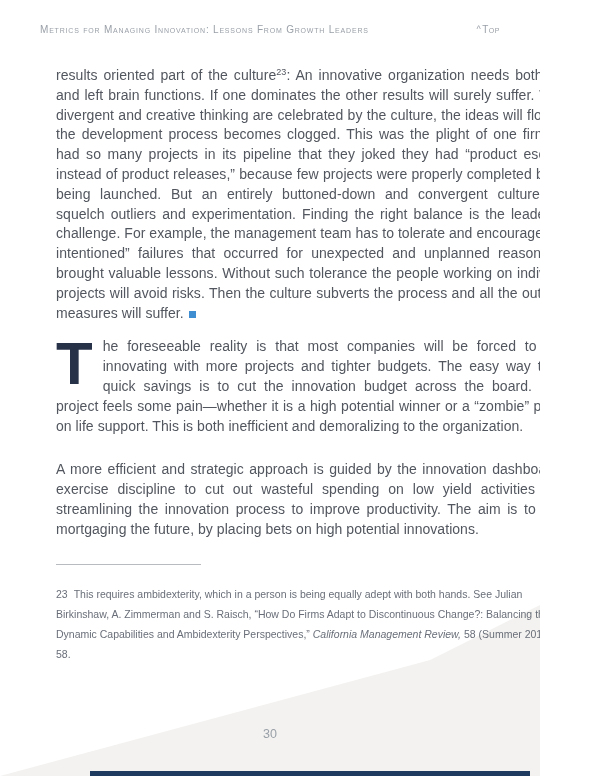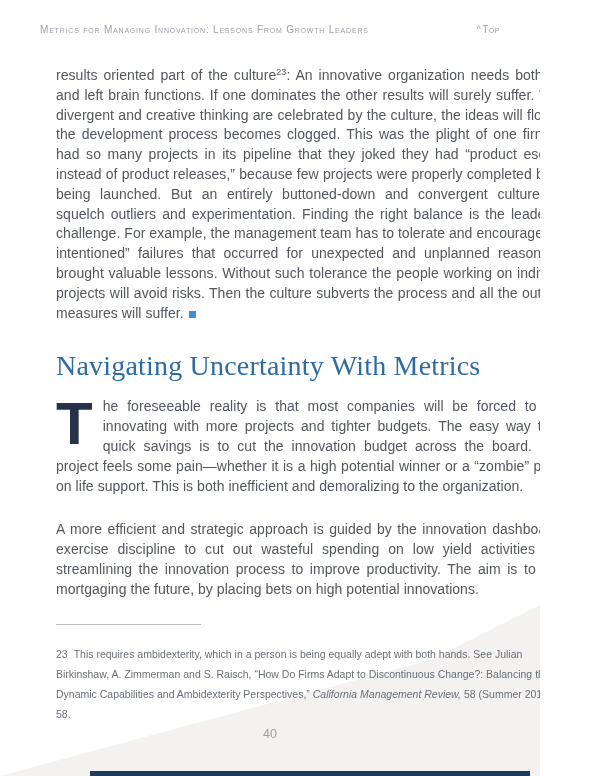--- a/index.html
+++ b/index.html
@@ -90,29 +90,28 @@
 
   <div class="header">
     <span class="header-title">Metrics for Managing Innovation: Lessons From Growth Leaders</span>
     <a class="top-link"><span class="caret">^</span><span>Top</span></a>
   </div>
 
   <div class="content">
 
     <p class="body-text"><span>results oriented part of the culture</span><sup>23</sup><span>: An innovative organization needs both right and left brain functions. If one dominates the other results will surely suffer. When divergent and creative thinking are celebrated by the culture, the ideas will flow but the development process becomes clogged. This was the plight of one firm that had so many projects in its pipeline that they joked they had “product escapes instead of product releases,” because few projects were properly completed before being launched. But an entirely buttoned-down and convergent culture may squelch outliers and experimentation. Finding the right balance is the leadership challenge. For example, the management team has to tolerate and encourage “well intentioned” failures that occurred for unexpected and unplanned reasons but brought valuable lessons. Without such tolerance the people working on individual projects will avoid risks. Then the culture subverts the process and all the outcome measures will suffer.</span><span class="end-mark"></span></p>
 
-    <h1 class="section-heading">Navigating Uncertainty With Metrics</h1>
 
     <p class="body-text dropcap-para"><span class="dropcap">T</span><span>he foreseeable reality is that most companies will be forced to keep innovating with more projects and tighter budgets. The easy way to get quick savings is to cut the innovation budget across the board. Every project feels some pain—whether it is a high potential winner or a “zombie” project on life support. This is both inefficient and demoralizing to the organization.</span></p>
 
     <p class="body-text para3">A more efficient and strategic approach is guided by the innovation dashboard to exercise discipline to cut out wasteful spending on low yield activities while streamlining the innovation process to improve productivity. The aim is to avoid mortgaging the future, by placing bets on high potential innovations.</p>
 
     <div class="footnote-rule"></div>
 
     <div class="footnote"><span class="fn-num">23</span><span>This requires ambidexterity, which in a person is being equally adept with both hands. See Julian Birkinshaw, A. Zimmerman and S. Raisch, “How Do Firms Adapt to Discontinuous Change?: Balancing the Dynamic Capabilities and Ambidexterity Perspectives,” </span><em>California Management Review,</em><span> 58 (Summer 2016), 36-58.</span></div>
 
   </div>
 
-  <div class="page-number">40</div>
+  <div class="page-number">30</div>
 
   <div class="navy-bar"></div>
 
 </div>
 
 </body></html>

